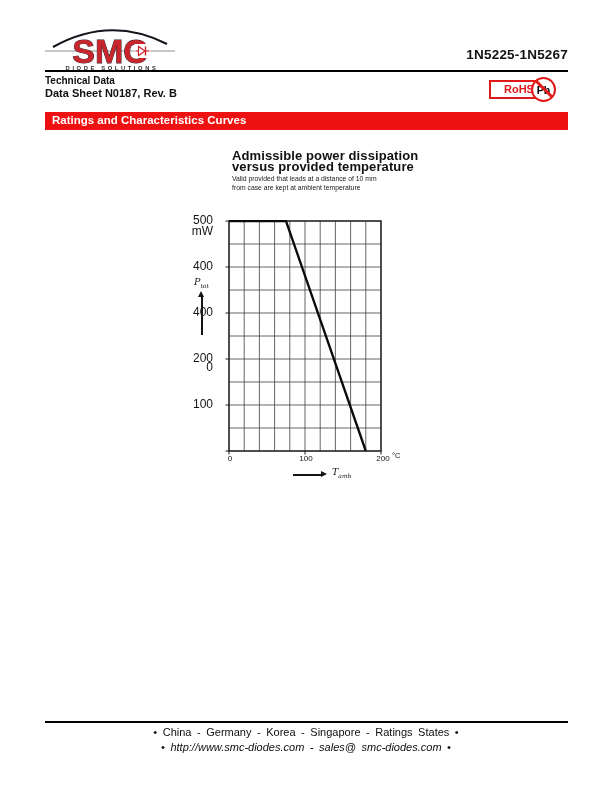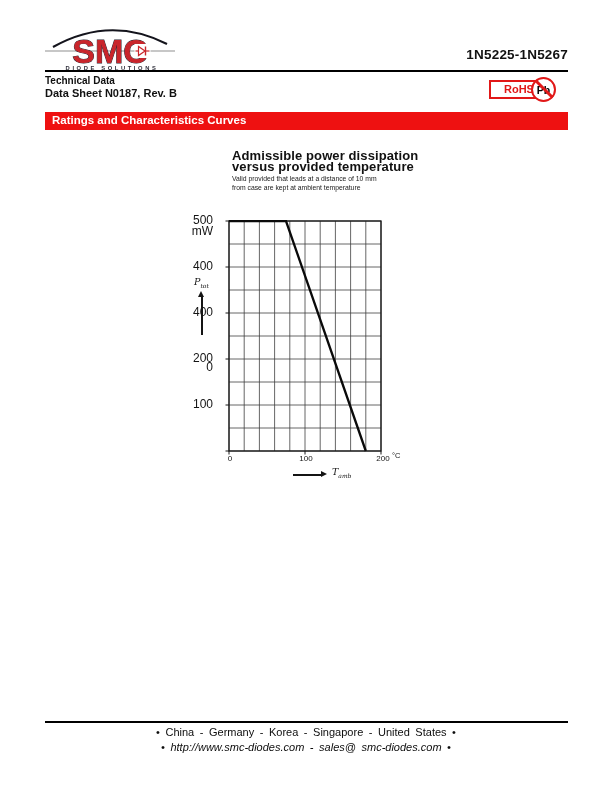--- a/index.html
+++ b/index.html
@@ -177,15 +177,15 @@
   <div class="abs xlab" style="left:372px;width:22px;">200</div>
   <div class="abs xunit">°C</div>
 
   <div class="abs xarrow-line"></div>
   <div class="abs xarrow-head"></div>
   <div class="abs qty tamb"><span>T</span><sub>amb</sub></div>
 </div>
 
 <div>
   <div class="abs footer-rule"></div>
-  <div class="abs footer-line f1">• China - Germany - Korea - Singapore - United States •</div>
+  <div class="abs footer-line f1">• China - Germany - Korea - Singapore - Ratings States •</div>
   <div class="abs footer-line f2">• http://www.smc-diodes.com - sales@ smc-diodes.com •</div>
 </div>
 
 </body></html>

